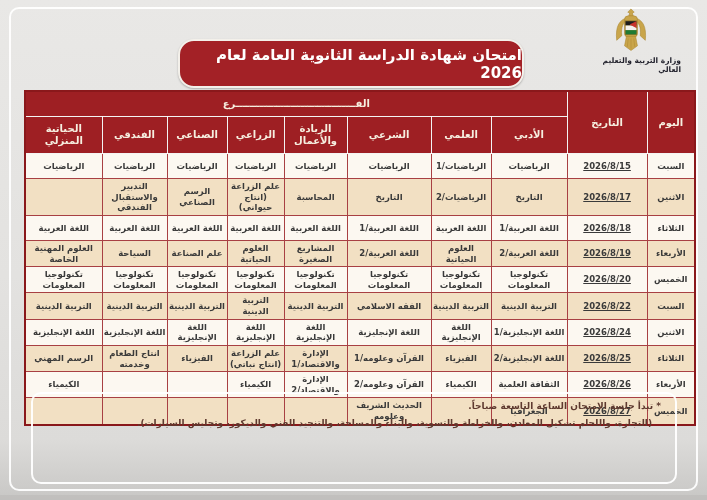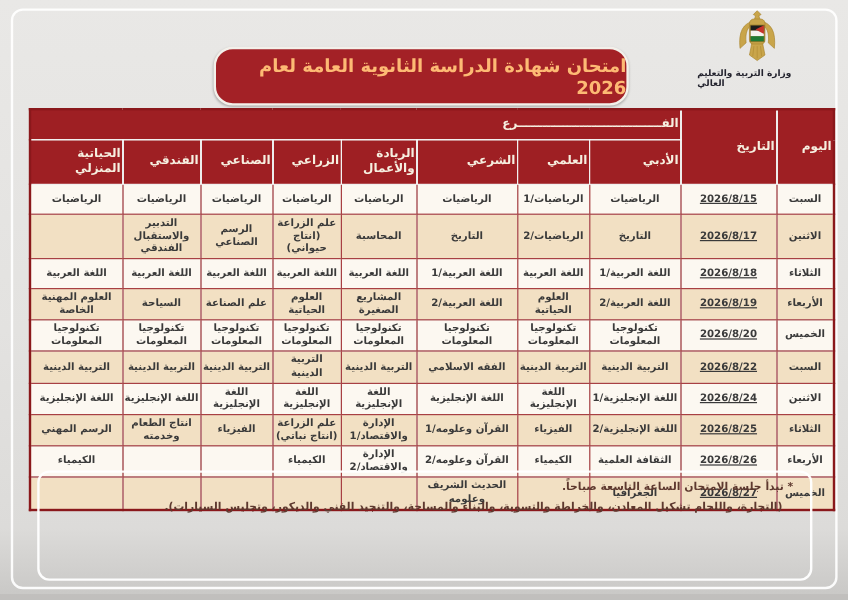--- a/index.html
+++ b/index.html
@@ -9,45 +9,45 @@
     font-family:"DejaVu Sans",sans-serif;
     direction:rtl;
   }
   .frame-outer{
     position:absolute;left:9px;top:7px;right:9px;bottom:9px;
     border:2px solid rgba(255,255,255,.92);border-radius:10px;pointer-events:none;
   }
   
   .emblem-wrap{position:absolute;top:8px;right:46px;width:60px;text-align:center;}
   .ministry-label{
-    position:absolute;top:56px;right:26px;width:100px;text-align:left;
+    position:absolute;top:56px;right:26px;width:100px;text-align:right;
     font-size:7.5px;font-weight:bold;color:#23232e;letter-spacing:0;
   }
   .session-label{
     position:absolute;top:57px;left:14px;width:160px;text-align:center;
     font-size:10.5px;font-weight:bold;color:#27262c;direction:rtl;
   }
   .title-box{
     position:absolute;left:178px;top:39px;width:342px;height:45px;
     background:#a32126;border:2px solid #f3f0ea;border-radius:16px;
     box-shadow:0 1px 2px rgba(0,0,0,.25);
     display:flex;align-items:center;justify-content:center;
-    color:#fdba74;font-size:15px;font-weight:bold;direction:rtl;
+    color:#ffffff;font-size:15px;font-weight:bold;direction:rtl;
   }
   
   table.exam{
     position:absolute;left:24px;top:90px;width:670px;
     border-collapse:collapse;table-layout:fixed;direction:rtl;
     font-family:"DejaVu Sans",sans-serif;
   }
   table.exam th,table.exam td{overflow:hidden;}
   table.exam thead th{
     background:#9e1f23;color:#f6efe0;font-weight:bold;
     border:1px solid rgba(255,255,255,.55);
-    font-size:10px;line-height:1.2;padding:2px 1px;text-align:right;
+    font-size:10px;line-height:1.2;padding:2px 1px;text-align:center;
   }
   th.branch-group{font-size:11px;letter-spacing:0;height:20px;}
   thead tr.branch-row th{height:32px;}
   table.exam{border:2px solid #8a181b;}
   table.exam tbody td{
     border:1px solid #a84043;
     font-size:8.5px;font-weight:600;color:#3a3a3a;
     text-align:center;vertical-align:middle;
     padding:2px 1px;line-height:1.25;height:20px;
   }

